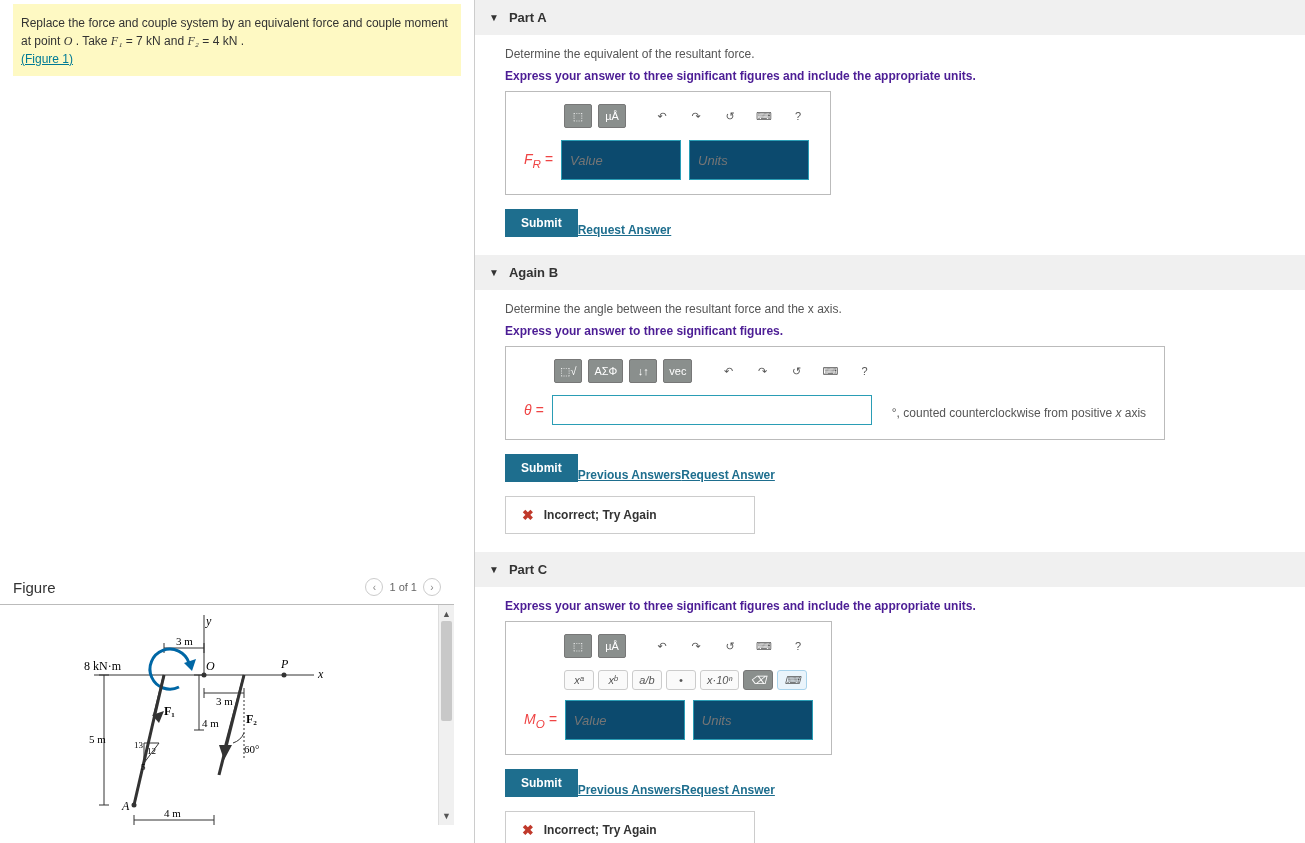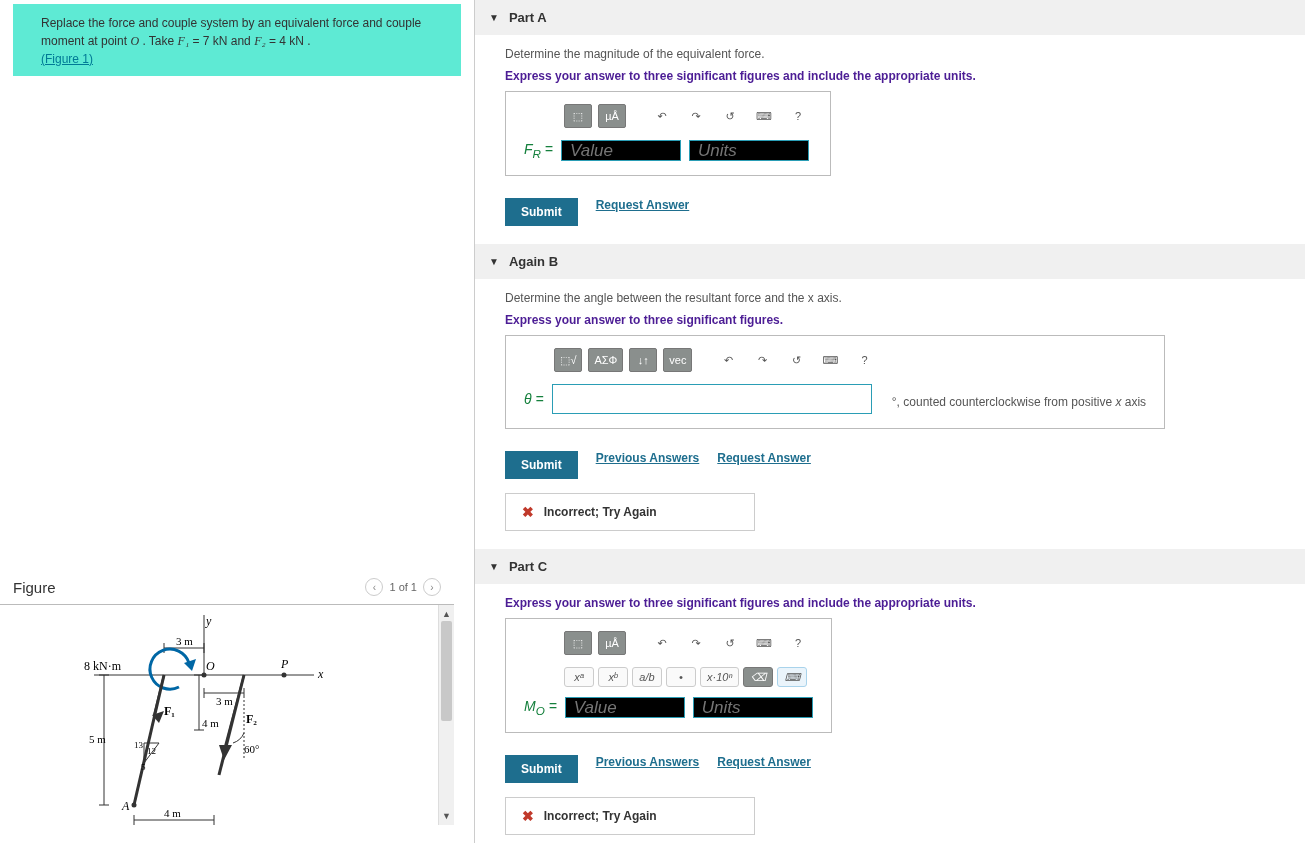--- a/index.html
+++ b/index.html
@@ -1,21 +1,21 @@
 <!DOCTYPE html>
 <html><head>
 <meta charset="utf-8">
 <style>
   * { box-sizing: border-box; margin: 0; padding: 0; }
   body { font-family: Arial, Helvetica, sans-serif; font-size: 12px; color: #333; background: #fff; }
   .main-layout { display: flex; width: 1305px; min-height: 843px; }
   .left-col { width: 474px; padding: 0; position: relative; }
   .divider { width: 1px; background: #ccc; }
   .right-col { flex: 1; padding: 0; }
-  .problem-box { background: #5eead4; padding: 10px 12px 8px 28px; margin: 4px 13px 0 13px; font-size: 12px; line-height: 1.5; }
+  .problem-box { background: #fef9c3; padding: 10px 12px 8px 8px; margin: 4px 13px 0 13px; font-size: 12px; line-height: 1.5; }
   .problem-box a { color: #007a96; text-decoration: underline; }
   .figure-section { position: absolute; left: 0; right: 0; top: 578px; width: 454px; }
   .figure-header { display: flex; align-items: center; justify-content: space-between; border-bottom: 1px solid #bbb; padding: 0 13px 8px 13px; margin-bottom: 0; }
   .figure-title { font-size: 15px; color: #333; }
   .pager { display: flex; align-items: center; gap: 6px; font-size: 11px; color: #666; }
   .pager-btn { width: 18px; height: 18px; border: 1px solid #ccc; border-radius: 50%; background: #fff; display: flex; align-items: center; justify-content: center; font-size: 10px; color: #888; cursor: pointer; }
   .figure-body { display: flex; }
   .figure-canvas { flex: 1; height: 220px; position: relative; padding: 10px 0 0 84px; }
   .scrollbar-vert { width: 16px; background: #f0f0f0; border-left:1px solid #ddd; display: flex; flex-direction: column; align-items: center; padding: 2px 0; }
   .scroll-arrow { font-size: 9px; color: #555; height: 14px; display: flex; align-items: center; justify-content: center; width: 100%; cursor: pointer; }
@@ -30,26 +30,26 @@
   .answer-box { border: 1px solid #bbb; padding: 12px 18px 14px 18px; display: inline-block; background: #fff; }
   .toolbar { display: flex; align-items: center; gap: 6px; margin-bottom: 12px; margin-left: 40px; }
   .tool-btn { height: 24px; min-width: 28px; padding: 0 5px; background: #8a8f8d; border: 1px solid #777; color: #fff; font-size: 11px; display: flex; align-items: center; justify-content: center; border-radius: 2px; cursor: pointer; }
   .tool-btn.white { background: #fff; color: #555; border: none; }
   .sub-toolbar { display: flex; gap: 4px; margin: 0 0 10px 40px; }
   .sub-btn { height: 20px; min-width: 30px; padding: 0 6px; background: #fafafa; border: 1px solid #ccc; border-radius: 3px; font-size: 11px; color: #555; display: flex; align-items: center; justify-content: center; cursor: pointer; font-style: italic; }
   .sub-btn.dark { background: #8a8f8d; color:#fff; border-color:#777;}
   .sub-btn.blue { background: #eaf4fb; border-color: #a9d3eb; }
 
   .answer-row { display: flex; align-items: center; gap: 8px; }
-  .answer-label { font-style: italic; font-size: 14px; color: #15803d; }
-  .input-field { border: 1px solid #2a9db5; height: 21px; padding: 0 8px; font-style: italic; color: #999; font-size: 17px; width: 120px; background: #000000; }
+  .answer-label { font-style: italic; font-size: 14px; color: #ef4444; }
+  .input-field { border: 1px solid #2a9db5; height: 40px; padding: 0 8px; font-style: italic; color: #999; font-size: 13px; width: 120px; background: #0c4a6e; }
   .input-wide { border: 1px solid #2a9db5; height: 30px; padding: 0 8px; width: 320px; background: #fff; }
   .suffix-text { font-size: 12px; color: #555; margin-left: 10px; }
 
-  .action-row { display: flex; align-items: flex-start; gap: 18px; margin-top: 22px; }
+  .action-row { display: flex; align-items: flex-end; margin-top: 14px; }
   .submit-btn { background: #1e6e8e; color: #fff; border: none; padding: 7px 16px; font-size: 12px; font-weight: bold; cursor: pointer; }
   .link-action { color: #1e6e8e; font-size: 12px; font-weight: bold; text-decoration: underline; cursor: pointer; }
 
   .feedback-box { border: 1px solid #ccc; padding: 10px 16px; margin-top: 14px; display: inline-flex; align-items: center; gap: 10px; font-size: 12px; font-weight: bold; color: #333; min-width: 250px; }
   .x-icon { color: #c0392b; font-size: 14px; font-weight: bold; }
 
   .answer-box-wide { border: 1px solid #bbb; padding: 12px 18px 14px 18px; display: flex; align-items: center; background: #fff; }
 
   svg text { font-family: 'Times New Roman', serif; }
 </style>
@@ -157,21 +157,21 @@
 
   <div class="divider"></div>
 
   <div class="right-col">
 
     <div class="part-header">
       <span class="caret-down">▼</span>
       <span>Part A</span>
     </div>
     <div class="part-body">
-      <p>Determine the magnitude of the equivalent force.</p>
+      <p>Determine the equivalent of the resultant force.</p>
       <p class="bold">Express your answer to three significant figures and include the appropriate units.</p>
       <div class="answer-box">
         <div class="toolbar">
           <span class="tool-btn">⬚</span>
           <span class="tool-btn">µÅ</span>
           <span style="width:10px"></span>
           <span class="tool-btn white">↶</span>
           <span class="tool-btn white">↷</span>
           <span class="tool-btn white">↺</span>
           <span class="tool-btn white">⌨</span>

